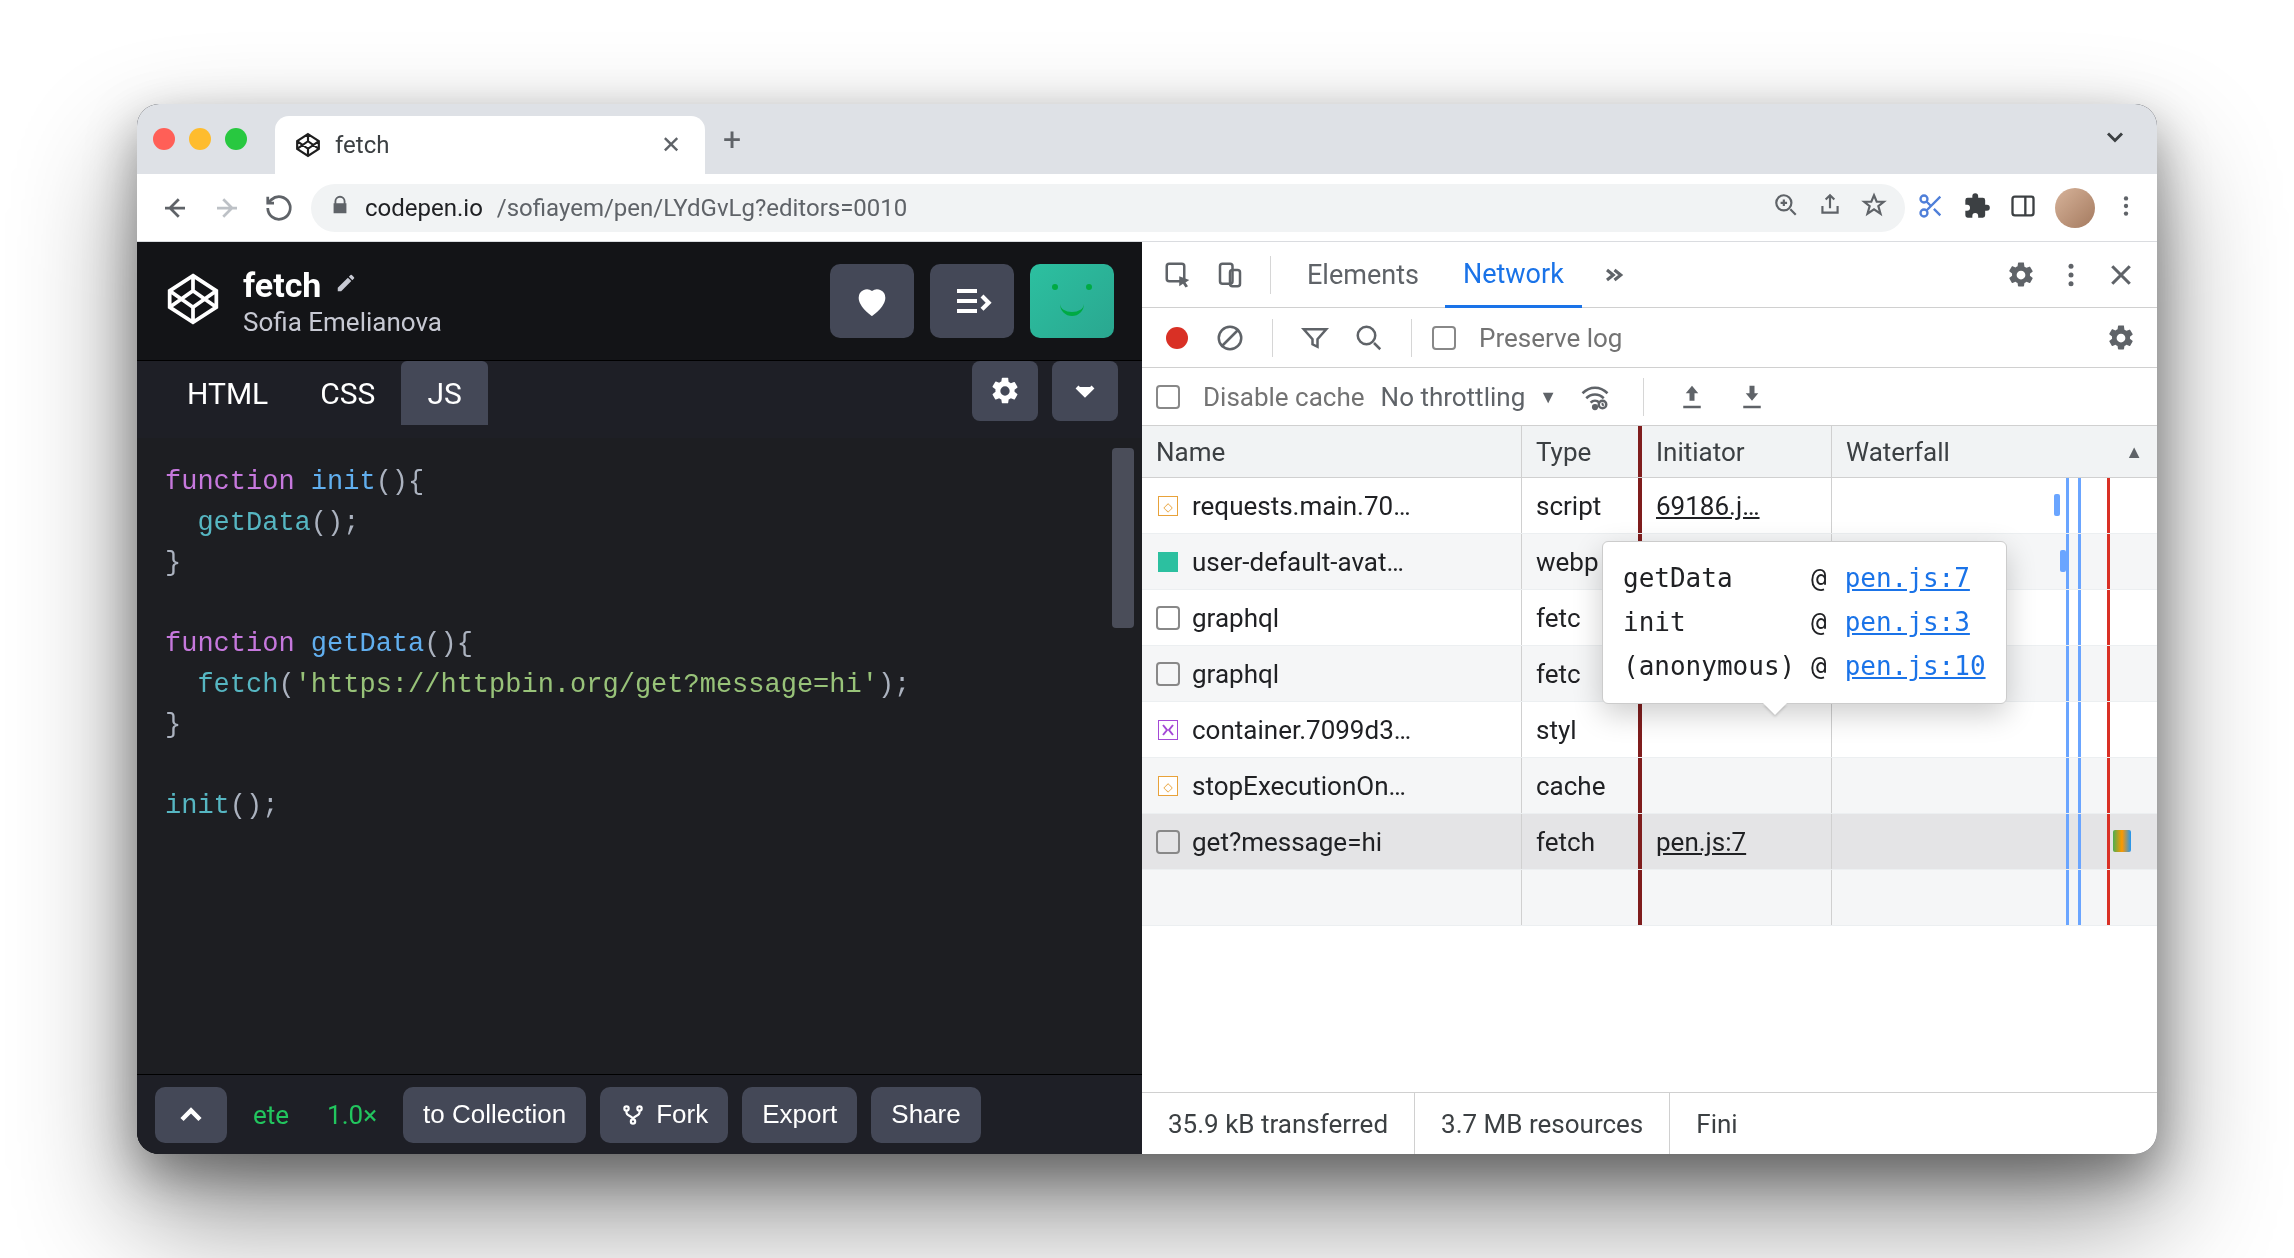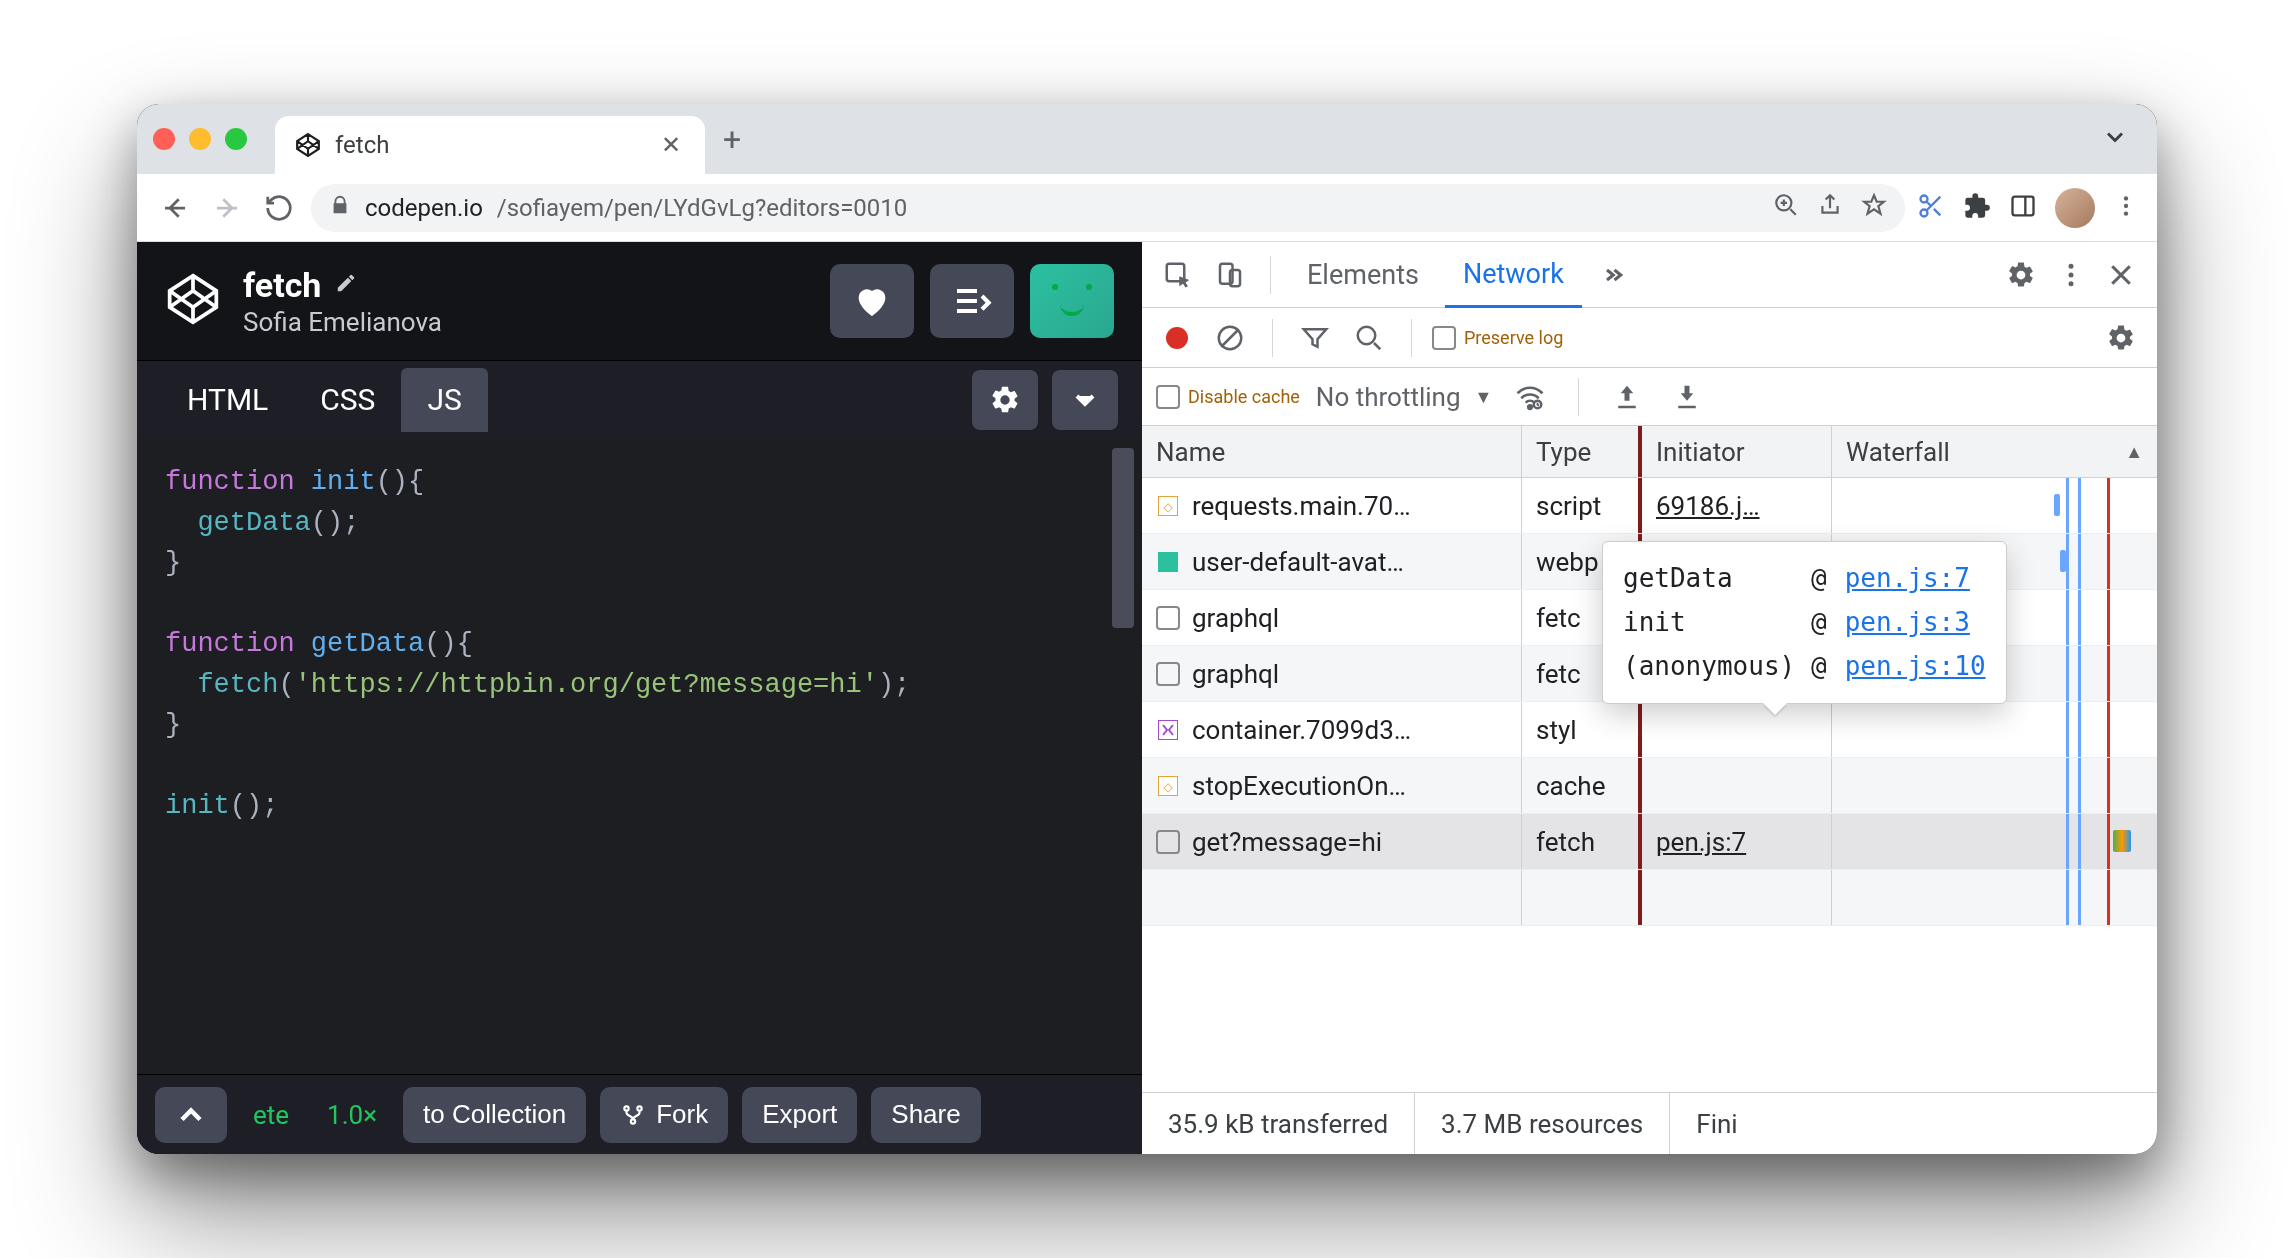--- a/index.html
+++ b/index.html
@@ -97,21 +97,21 @@
   .cp-title { font-size: 34px; font-weight:700; color:#fff; }
   .cp-edit-icon svg { width: 22px; height: 22px; fill:#c7c9d3; }
   .cp-author { font-size: 26px; color: #c7c9d3; margin-top: 2px; }
   .cp-header-actions { margin-left:auto; display:flex; gap:16px; }
   .cp-btn { width: 84px; height: 74px; background:#444857; border-radius:10px; display:flex; align-items:center; justify-content:center; }
   .cp-btn svg { width: 40px; height: 40px; }
   .cp-avatar { width: 84px; height: 74px; border-radius:10px; background: linear-gradient(135deg,#2cc0a0,#2aa790); position:relative; }
   .cp-avatar::after { content:''; position:absolute; top:20px; left:22px; width:6px; height:6px; background:#0a4; border-radius:50%; box-shadow: 34px 0 #0a4; }
   .cp-avatar::before { content:''; position:absolute; bottom:22px; left:30px; width:24px; height:8px; border-bottom:4px solid #0a4; border-radius:0 0 16px 16px; }
   
-  .cp-tabs { display:flex; align-items:center; background:#1e1f26; padding: 0 24px; height: 78px; gap:0; border-top: 1px solid #000; }
+  .cp-tabs { display:flex; background:#1e1f26; padding: 0 24px; height: 78px; gap:0; border-top: 1px solid #000; }
   .cp-tab { padding: 0 26px; font-size: 30px; color:#fff; height: 64px; display:flex; align-items:center; border-radius: 6px 6px 0 0; cursor:pointer; }
   .cp-tab.active { background:#444857; }
   .cp-tabs-right { margin-left:auto; display:flex; gap:14px; }
   .cp-mini-btn { width: 66px; height: 60px; background:#444857; border-radius:8px; display:flex; align-items:center; justify-content:center; }
   .cp-mini-btn svg { width: 32px; height: 32px; fill:#fff; }
   
   .cp-code { flex:1; background:#1d1e22; position:relative; overflow:hidden; }
   .code-scroll { position:absolute; top:10px; right:8px; width:22px; height:180px; background:#4a4d59; border-radius:4px; }
   pre.code { font-family: "SFMono-Regular", Consolas, "Liberation Mono", Menlo, monospace; font-size: 27px; line-height: 1.5; padding: 24px 28px; color:#c7c9d3; white-space: pre; }
   .tok-kw { color:#c678dd; }
@@ -129,21 +129,21 @@
   
   .dt-topbar { height: 66px; border-bottom: 1px solid #d0d0d0; display:flex; align-items:center; padding: 0 14px; gap: 8px; }
   .dt-icon { width:44px; height:44px; display:flex; align-items:center; justify-content:center; color:#5f6368; cursor:pointer; }
   .dt-icon svg { width:30px; height:30px; }
   .dt-sep { width:1px; height:38px; background:#d6d6d6; margin: 0 10px; }
   .dt-tab { font-size:27px; color:#5f6368; padding: 0 18px; height:100%; display:flex; align-items:center; cursor:pointer; }
   .dt-tab.active { color:#1a73e8; border-bottom: 3px solid #1a73e8; margin-bottom:-1px; }
   .dt-topbar-right { margin-left:auto; display:flex; align-items:center; gap:6px; }
   .dt-toolbar2 { height: 60px; border-bottom: 1px solid #d0d0d0; display:flex; align-items:center; padding: 0 14px; gap: 10px; }
   .dt-record { width:22px; height:22px; border-radius:50%; background:#d93025; margin: 0 10px; }
-  .dt-check { display:flex; align-items:center; gap:8px; font-size:18px; color:#a16207; }
+  .dt-check { display:flex; align-items:center; gap:23px; font-size:26px; color:#737373; }
   .dt-checkbox { width:24px; height:24px; border:2px solid #888; border-radius:4px; }
   .dt-toolbar3 { height: 58px; border-bottom: 1px solid #d0d0d0; display:flex; align-items:center; padding: 0 14px; gap: 16px; }
   .dt-throttle { font-size:26px; color:#5f6368; display:flex; align-items:center; gap:14px; }
   
   .dt-table { flex:1; display:flex; flex-direction:column; overflow:hidden; position:relative; }
   .dt-thead { height:52px; background:#f1f3f4; border-bottom:1px solid #d0d0d0; display:flex; align-items:center; font-size:26px; color:#3c4043; }
   .col-name { width: 380px; padding-left: 14px; border-right:1px solid #d0d0d0; height:100%; display:flex; align-items:center; }
   .col-type { width: 120px; padding-left: 14px; border-right:4px solid #7f1d1d; height:100%; display:flex; align-items:center; }
   .col-init { width: 190px; padding-left: 14px; border-right:1px solid #d0d0d0; height:100%; display:flex; align-items:center; }
   .col-wf   { flex:1; padding-left: 14px; padding-right: 14px; height:100%; display:flex; align-items:center; justify-content: space-between; }

